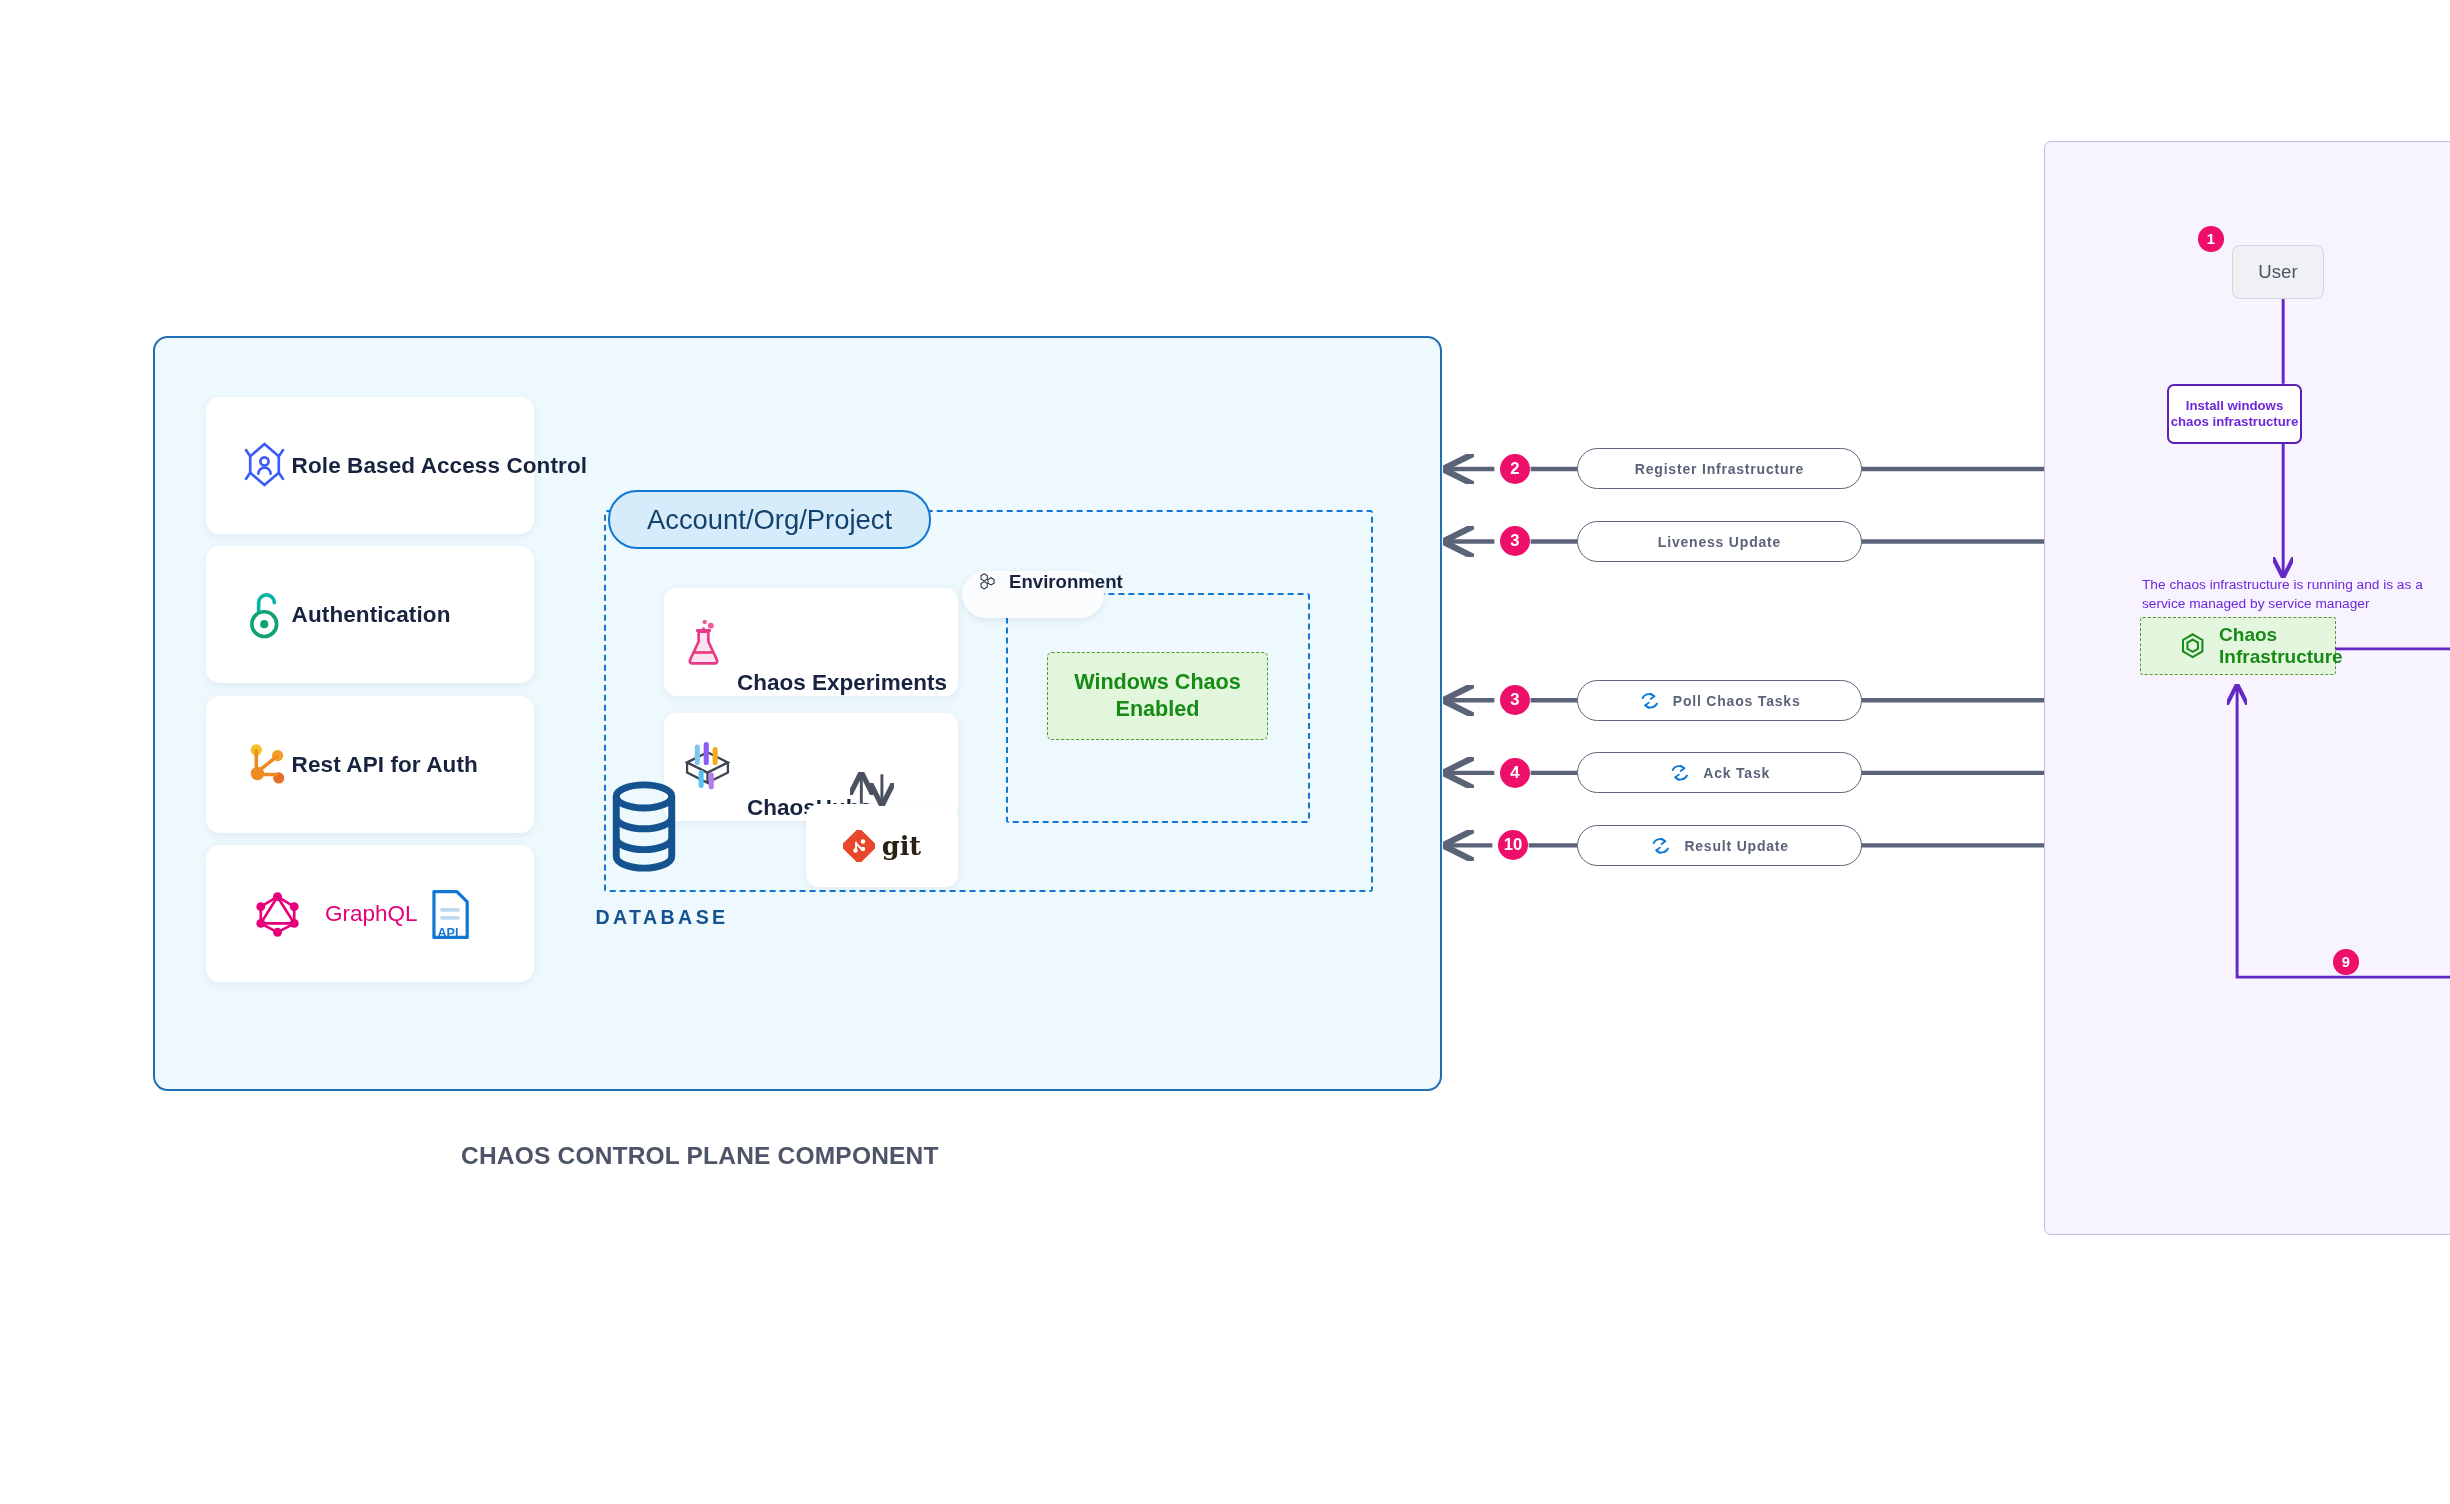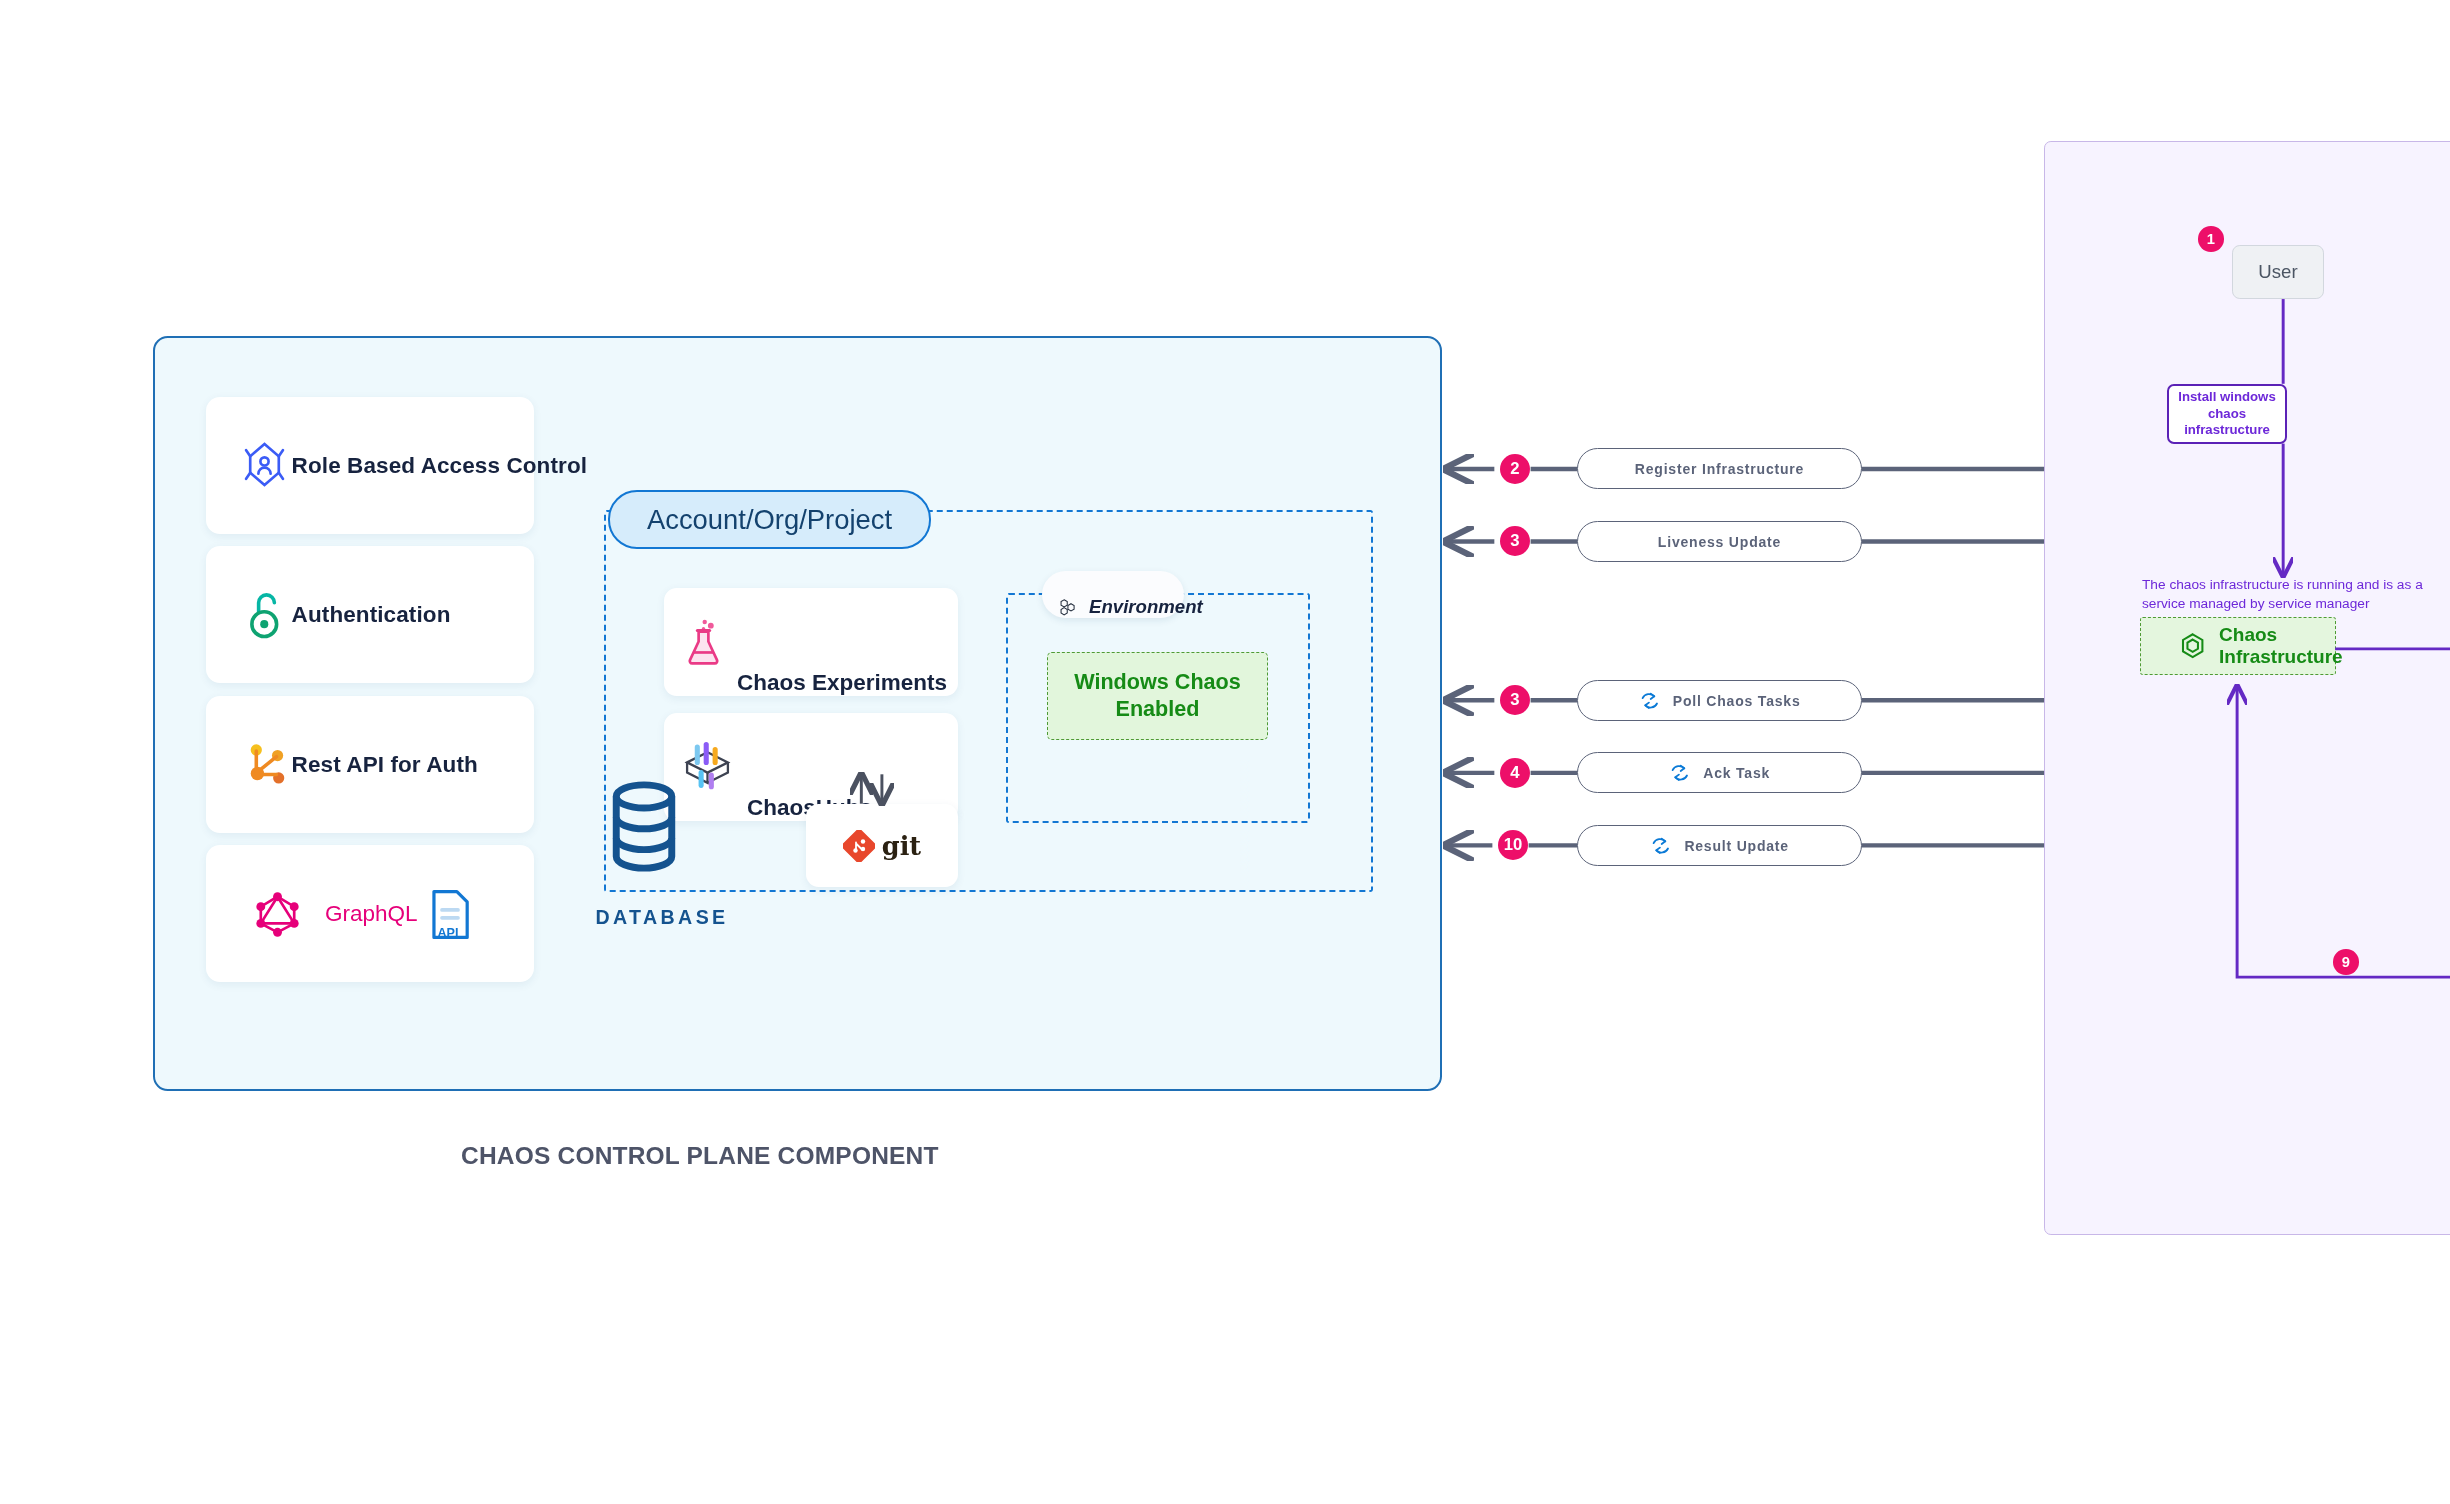--- a/index.html
+++ b/index.html
@@ -59,24 +59,24 @@
     display:flex;align-items:center;justify-content:center;
   }
   .git-text{font-size:25.5px;font-weight:700;color:#2b2112;margin-left:6.9px;font-family:"DejaVu Serif",serif;}
 
   
   #env-dashed{
     left:1006px;top:593px;width:304px;height:230px;
     border:2px dashed #1277d3;border-radius:2.9px;
   }
   #env-pill{
-    left:1042px;top:571px;width:142px;height:47px;
+    left:962px;top:571px;width:142px;height:47px;
     background:#fbfcfe;border-radius:23.5px;
     box-shadow:0 2.5px 7.8px rgba(23,70,110,.10);
-    display:flex;align-items:flex-end;padding-left:16.7px;font-style:italic;
+    display:flex;align-items:flex-start;padding-left:16.7px;
   }
   .env-label{font-size:18.6px;font-weight:700;color:#17233f;margin-left:9.8px;}
   #win-chaos{
     left:1047px;top:652px;width:221px;height:88px;
     background:#e2f6dc;border:1.5px dashed #4f9a35;border-radius:4.9px;
     display:flex;align-items:center;justify-content:center;text-align:center;
     font-size:21.6px;font-weight:700;color:#168b16;line-height:1.24;
   }
 
   #db-label{
@@ -89,21 +89,21 @@
     left:2044px;top:141px;width:1609px;height:1094px;
     background:#f7f3ff;border:1.5px solid #c8b7e8;border-radius:6.9px;
   }
   #user-box{
     left:2232px;top:245px;width:92px;height:54px;
     background:#eff1f4;border:1.5px solid #d2d7de;border-radius:7.8px;
     display:flex;align-items:center;justify-content:center;
     font-size:18.6px;color:#4b5563;
   }
   #install-box{
-    left:2167px;top:384px;width:120px;height:60px;
+    left:2167px;top:384px;width:135px;height:60px;
     background:#ffffff;border:2.5px solid #5b21b6;border-radius:6.9px;
     display:flex;align-items:center;justify-content:center;text-align:center;
     font-size:13.2px;font-weight:700;color:#6d28d9;line-height:1.25;
   }
   #chaos-infra{
     left:2140px;top:617px;width:196px;height:58px;
     background:#e4f6de;border:1.5px dashed #4f9a35;border-radius:2.9px;
     display:flex;align-items:center;padding-left:38px;
   }
   .ci-label{font-size:19px;font-weight:700;color:#168b16;margin-left:12.7px;}

